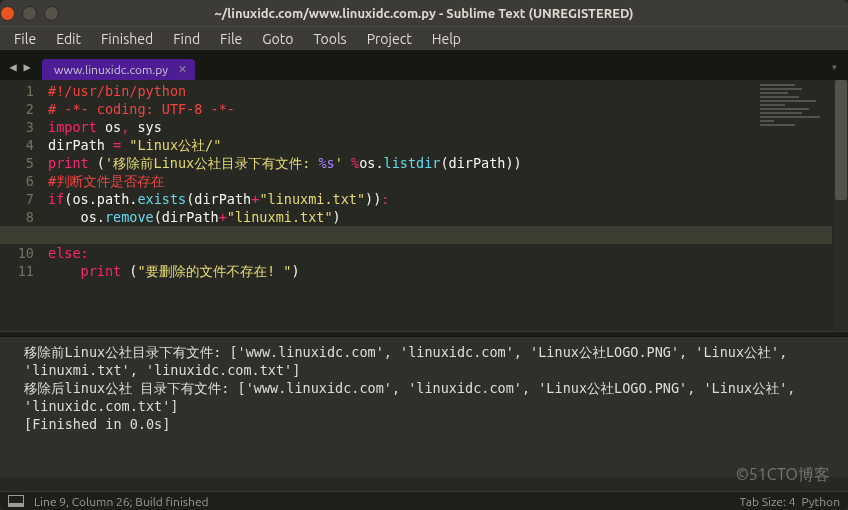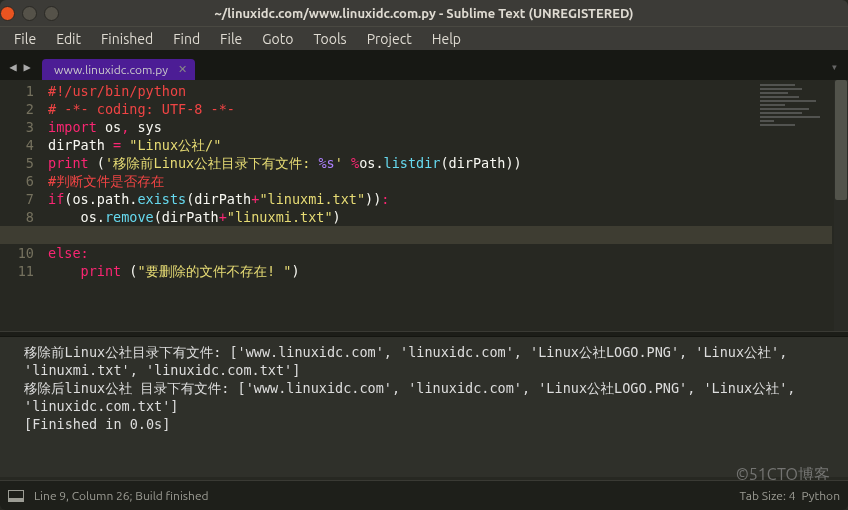--- a/index.html
+++ b/index.html
@@ -86,21 +86,21 @@
   .fn { color:#66d9ef }
   
   .divider { height:6px; background:#1c1d18; border-top:1px solid #3a3a34; border-bottom:1px solid #141510;}
   .console {
     height: 140px; background:#2f302a; color:#ddd;
     padding:6px 24px; line-height:18px; white-space:pre-wrap;
     font-size:13.5px;
   }
   
   .statusbar {
-    position:absolute; bottom:0; left:0; right:0; height:30px;
+    position:absolute; bottom:0; left:0; right:0; height:19px;
     display:flex; align-items:center; padding:0 8px;
     background:#1e1f1a; color:#9c9c94;
     font-family: Ubuntu, sans-serif; font-size:12px;
     border-top:1px solid #3a3a34;
   }
   .panel-icon { width:16px;height:12px;border:1.5px solid #9c9c94; margin-right:10px; position:relative;}
   .panel-icon::after{content:"";position:absolute;bottom:0;left:0;right:0;height:3px;background:#9c9c94;}
   .status-spacer { flex:1 }
   .watermark {
     position:absolute; right:18px; bottom:24px; color:#999;

